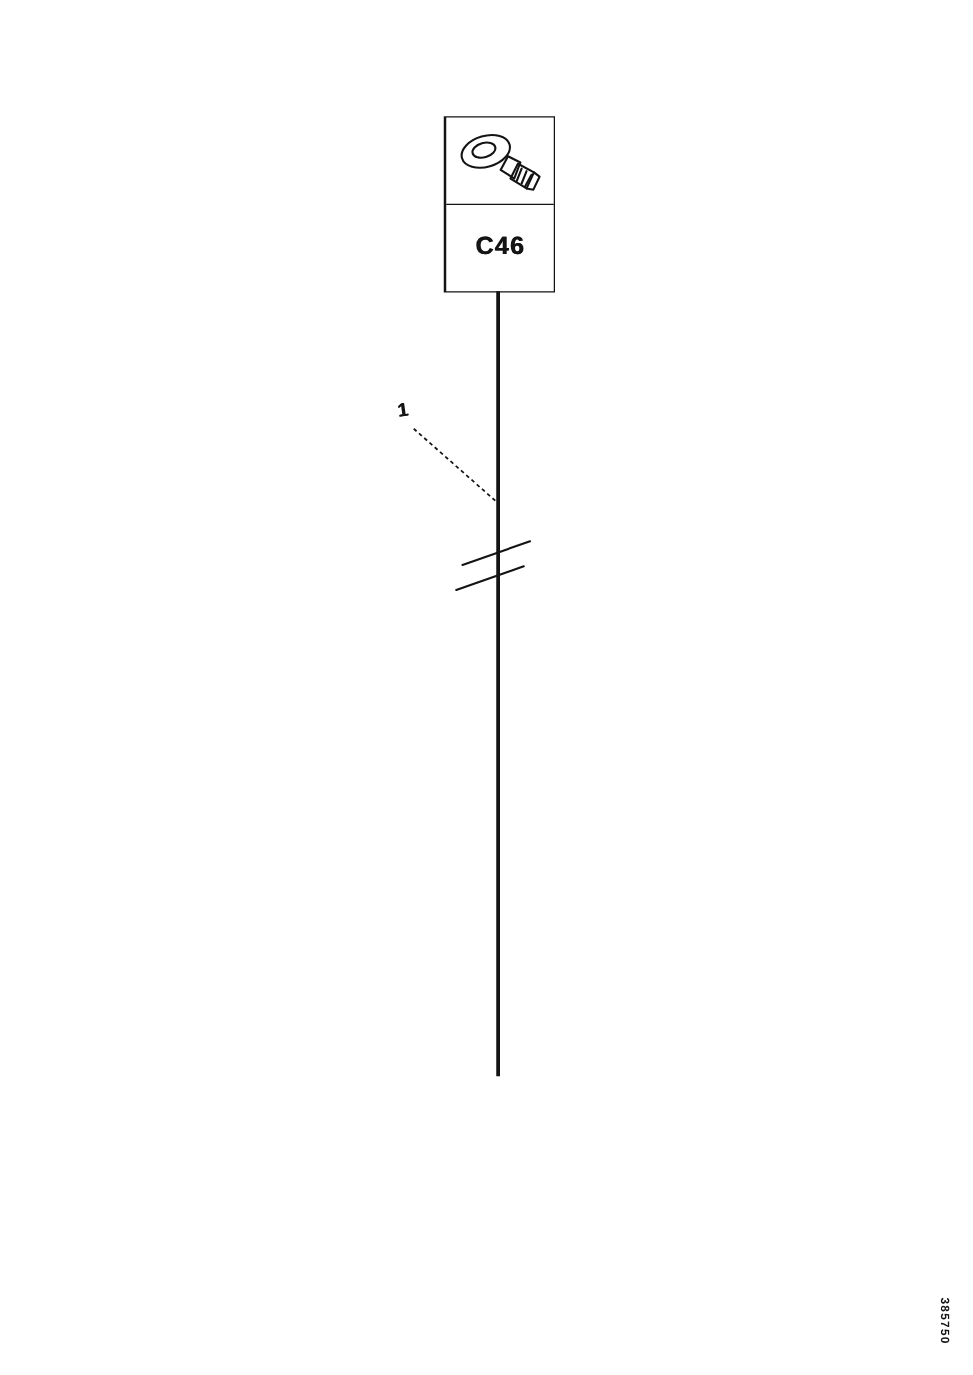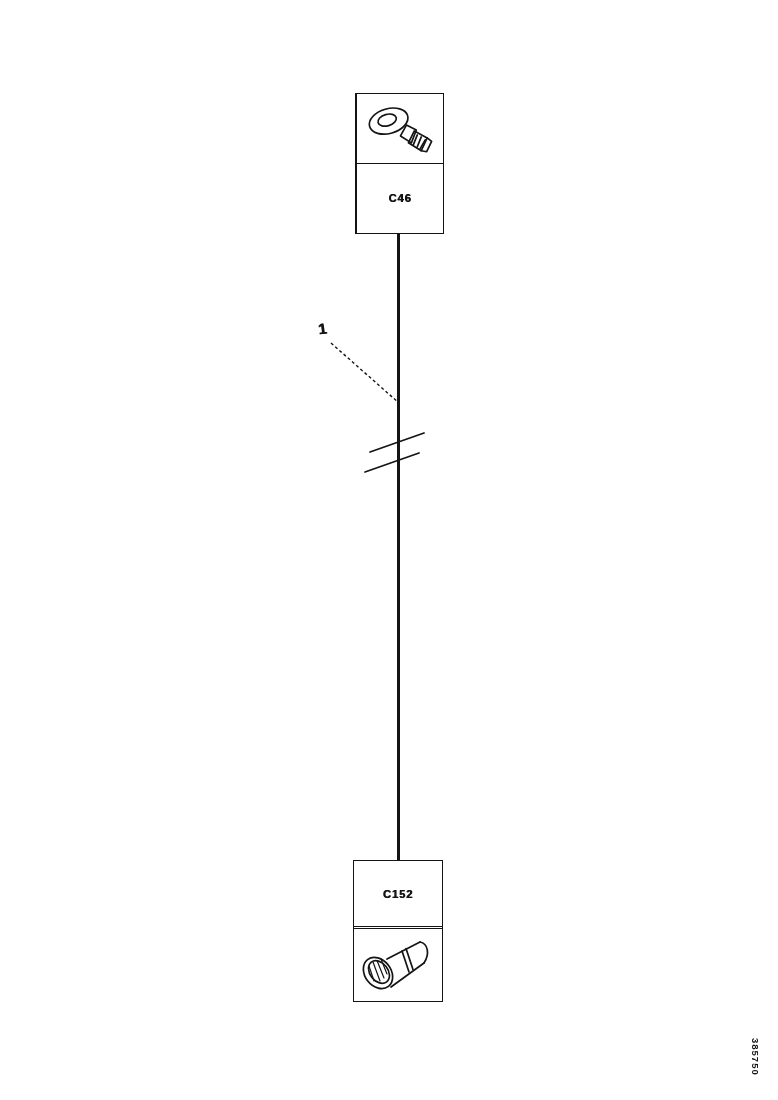--- a/index.html
+++ b/index.html
@@ -25,21 +25,21 @@
     display: flex;
     align-items: center;
     justify-content: center;
     overflow: hidden;
   }
   .conn-box.top .image-cell { height: 70px; border-bottom: 1.6px solid #141414; }
   .conn-box.top .label-cell { height: 67px; }
   .conn-box.bottom .label-cell { height: 68px; border-bottom: 3.4px double #141414; }
   .conn-box.bottom .image-cell { height: 67px; }
   .conn-label {
-    font-size: 11px;
+    font-size: 20px;
     font-weight: bold;
     letter-spacing: 1px;
     text-shadow: 0.7px 0 0 #141414;
   }
   .wire {
     position: absolute;
     left: 397px;
     top: 233px;
     width: 3.4px;
     height: 628px;
@@ -98,35 +98,16 @@
       <path d="M12 30 L66 11"></path>
       <path d="M7 50 L61 31"></path>
     </g>
   </svg>
 
   <span class="callout-num">1</span>
   <svg class="leader-svg" width="78" height="72" viewBox="0 0 78 72">
     <path d="M4 6 L72 66" stroke="#141414" stroke-width="1.4" fill="none" stroke-dasharray="3 2.6"></path>
   </svg>
 
-  <div class="conn-box bottom">
-    <div class="cell label-cell">
-      <span class="conn-label">C152</span>
-    </div>
-    <div class="cell image-cell">
-      <svg width="88" height="64" viewBox="0 0 88 64">
-        <g stroke="#141414" fill="none" stroke-width="1.7" stroke-linecap="round" stroke-linejoin="round">
-          <ellipse cx="24" cy="42" rx="13" ry="17" transform="rotate(-38 24 42)"></ellipse>
-          <ellipse cx="25" cy="41" rx="9" ry="12.5" transform="rotate(-38 25 41)"></ellipse>
-          <path d="M33 28 L66 11"></path>
-          <path d="M37 56 L70 32"></path>
-          <path d="M66 11 C74 12.5, 76 23, 70 32"></path>
-          <path d="M48 20 L55 41"></path>
-          <path d="M52 17.5 L59 38.5"></path>
-          <path d="M15 35 L20 50 M19 31 L26 50 M23 29.5 L30 47 M27 28 L33 43" stroke-width="1.2"></path>
-        </g>
-      </svg>
-    </div>
-  </div>
 
   <div class="artnum">385750</div>
 
 </div>
 
 </body></html>

